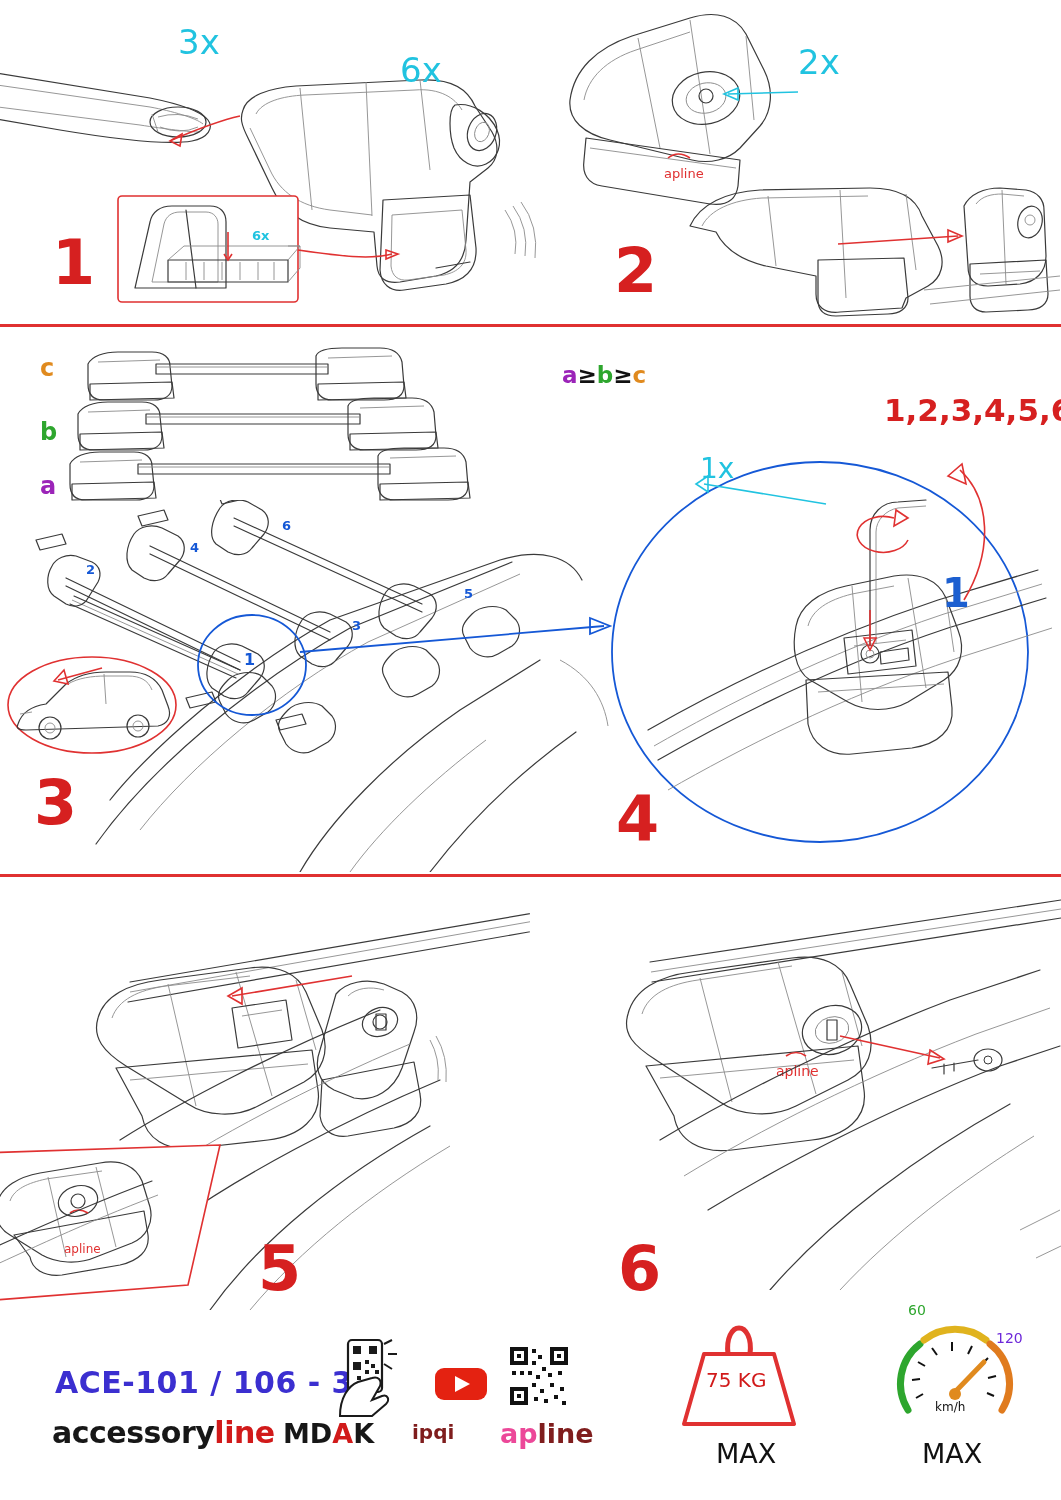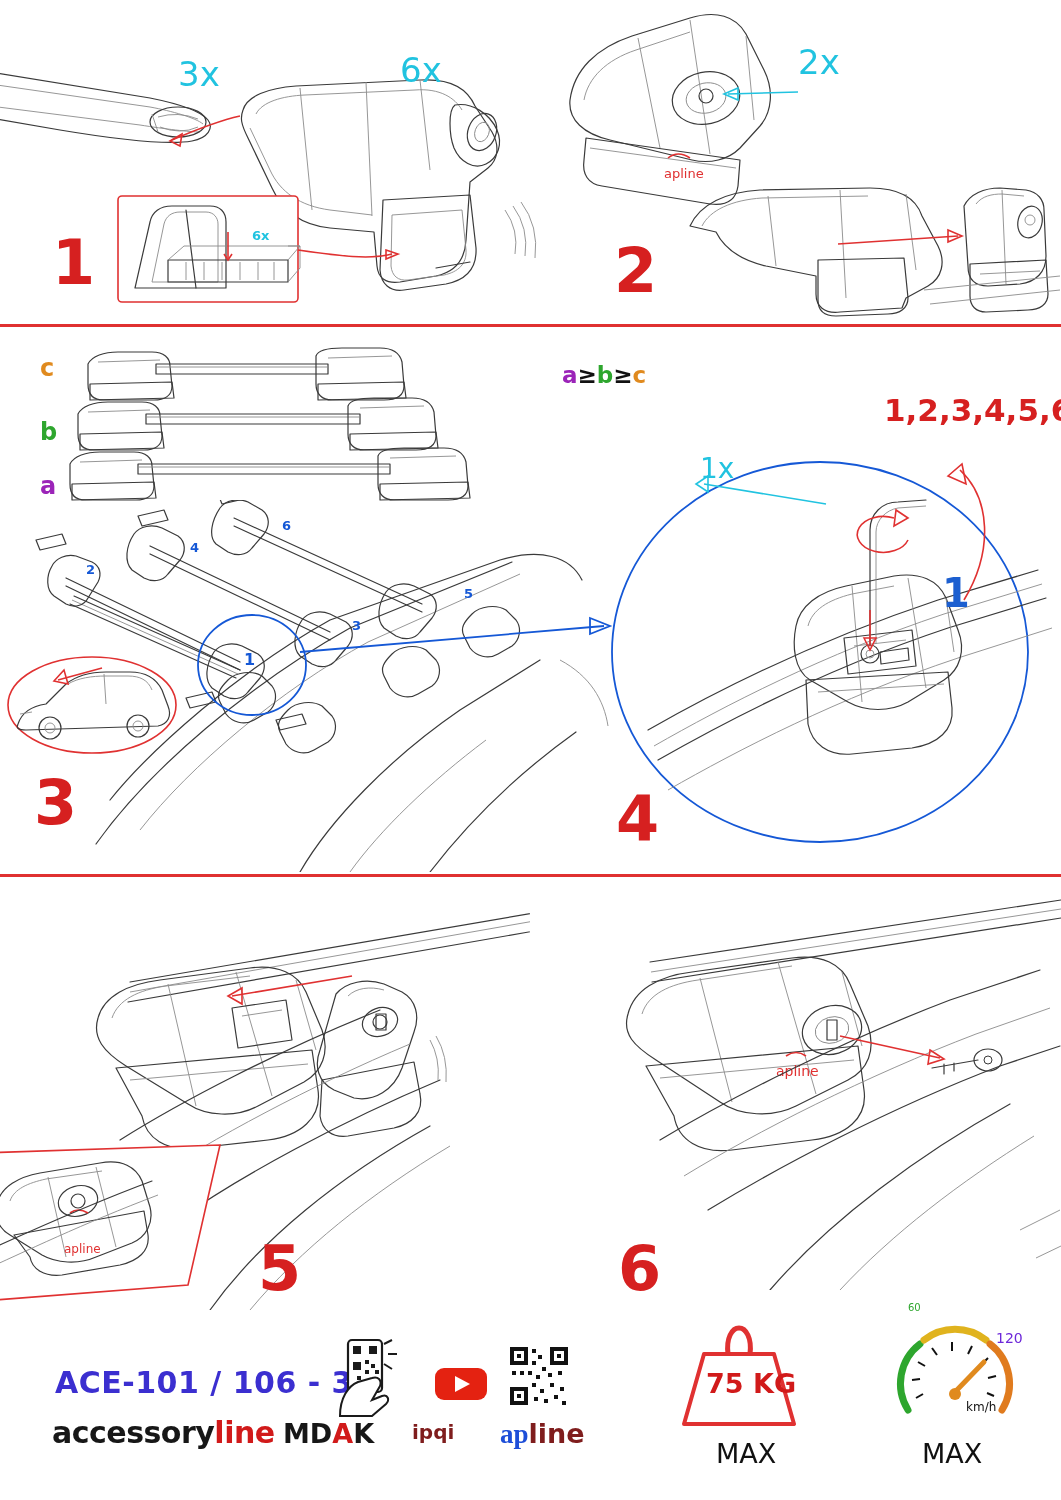--- a/index.html
+++ b/index.html
@@ -83,25 +83,25 @@
     position:absolute;left:283px;top:1418px;font-size:27px;font-weight:700;letter-spacing:0px;
   }
   .brand-mdak .m1{color:#171717;}
   .brand-mdak .m2{color:#d11a1a;}
   .brand-ipqi{
     position:absolute;left:412px;top:1420px;font-size:20px;font-weight:700;color:#7f1d1d;
   }
   .brand-apline{
     position:absolute;left:500px;top:1418px;font-size:27px;font-weight:700;
   }
-  .brand-apline .p1{color:#1d4ed8;font-family:Liberation Serif, serif;}
+  .brand-apline .p1{color:#ec4899;}
   .brand-apline .p2{color:#7f1d1d;}
 
   .maxlabel{position:absolute;font-size:27px;font-weight:400;color:#111;font-family:"DejaVu Sans", sans-serif;}
-  .kgtext{position:absolute;font-size:27px;font-weight:700;color:#d11a1a;}
+  .kgtext{position:absolute;font-size:20px;font-weight:400;color:#d11a1a;}
   .kmh{position:absolute;font-size:12px;color:#111;}
   .spd-n{position:absolute;font-size:12px;}
   .spd-60{color:#2ea62e;}
   .spd-120{color:#6d28d9;}
   .numtag{position:absolute;font-size:13px;color:#1558d6;font-weight:700;}
   .cyan6x{position:absolute;font-size:13px;color:#21c3e0;font-weight:700;}
 </style>
 </head>
 <body>
 
@@ -154,21 +154,21 @@
       <path class="redln" d="M228,222 L228,248" stroke-width="1.2"></path>
       <path class="redln" d="M224,244 L228,250 L232,244" stroke-width="1.2"></path>
     </g>
 
     <path class="redln" d="M298,240 C340,246 370,250 392,244" marker-end=""></path>
     <path class="redln" d="M386,240 L398,244 L386,249 Z" fill="#e03131"></path>
     <path class="redln" d="M172,130 C200,118 222,110 240,106"></path>
     <path class="redln" d="M182,124 L170,131 L180,136 Z" fill="#e03131"></path>
   </svg>
 
-  <div class="cyanlabel" style="left:178px;top:22px;font-size:34px;margin-top:32px;">3x</div>
+  <div class="cyanlabel" style="left:178px;top:22px;font-size:34px;">3x</div>
   <div class="cyanlabel" style="left:400px;top:50px;font-size:34px;">6x</div>
   <div class="cyan6x" style="left:252px;top:228px;">6x</div>
   <div class="stepnum" style="left:52px;top:232px;">1</div>
 
   <svg class="panel-img" style="left:540px;top:8px;" width="521" height="312" viewBox="0 0 521 312">
 
     <g>
       <path class="ln" d="M30,92 C34,62 56,40 92,28 L150,10 C176,2 196,8 206,26 L224,62 C234,82 232,104 220,118 L200,140 C188,152 170,156 152,152 L70,132 C44,126 28,112 30,92 Z"></path>
       <path class="lnlight" d="M44,92 C48,70 66,52 96,42 L150,24"></path>
       <path class="lnlight" d="M150,12 L170,146"></path>
@@ -578,18 +578,18 @@
       <path d="M42,34 L47,41"></path>
         <path d="M62,28 L62,37"></path>
         <path d="M82,32 L78,40"></path>
       <path d="M98,44 L92,50"></path>
         <path d="M106,62 L98,64"></path>
         <path d="M104,82 L97,79"></path>
     </g>
     <path d="M65,78 L94,48" stroke="#e08a1e" stroke-width="5" stroke-linecap="round" fill="none"></path>
     <circle cx="65" cy="80" r="6" fill="#e08a1e"></circle>
   </svg>
-  <div class="spd-n spd-60" style="left:908px;top:1302px;font-size:10px;">60</div>
+  <div class="spd-n spd-60" style="left:908px;top:1302px;font-size:14px;">60</div>
   <div class="spd-n spd-120" style="left:996px;top:1330px;font-size:14px;">120</div>
-  <div class="kmh" style="left:966px;top:1400px;">km/h</div>
+  <div class="kmh" style="left:935px;top:1400px;">km/h</div>
   <div class="maxlabel" style="left:922px;top:1438px;">MAX</div>
 
 </div>
 
 </body></html>

